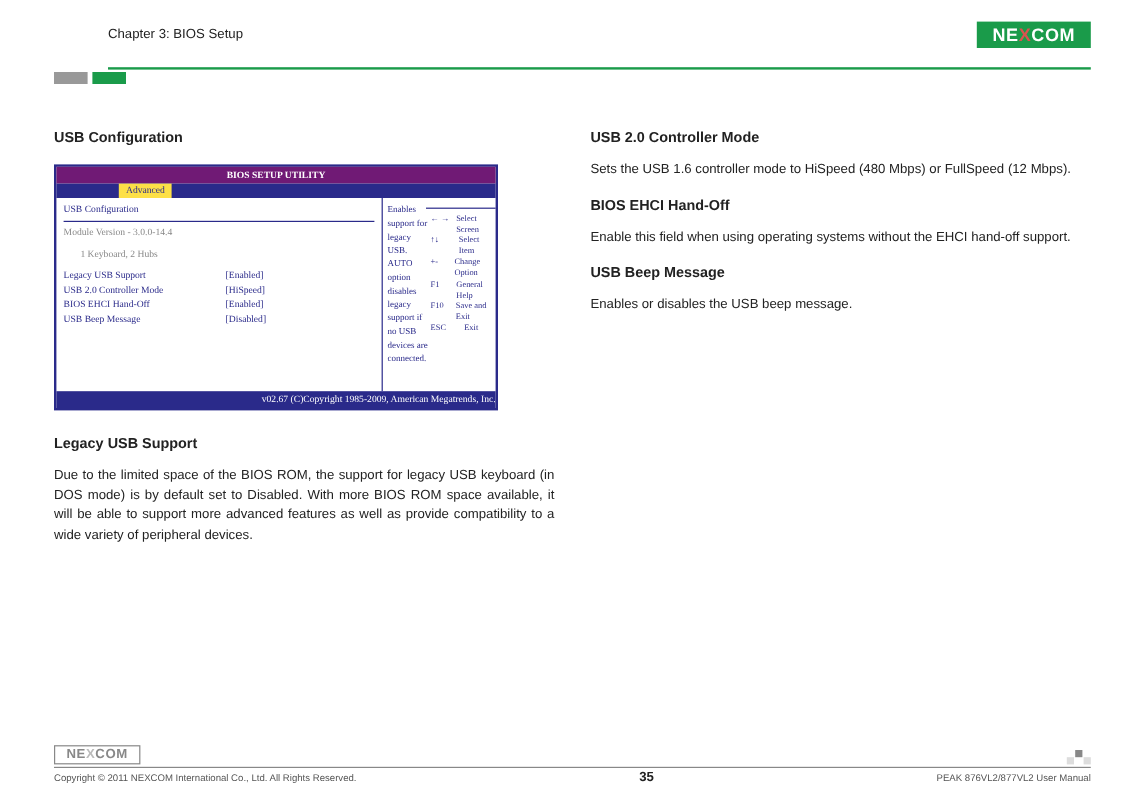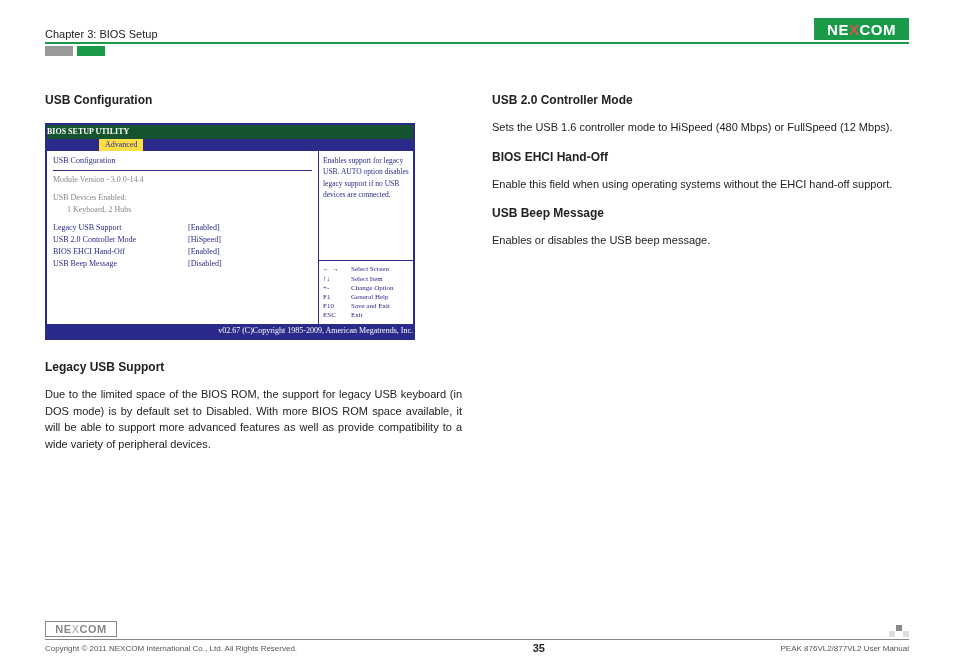--- a/index.html
+++ b/index.html
@@ -1,39 +1,39 @@
 <!DOCTYPE html>
 <html><head>
 <meta charset="utf-8">
 <style>
   * { box-sizing: border-box; margin: 0; padding: 0; }
   body { font-family: Arial, Helvetica, sans-serif; background: #fff; width: 954px; height: 672px; position: relative; }
   .page { padding: 18px 45px 0 45px; }
-  .top-header { display: flex; justify-content: space-between; align-items: flex-end; border-bottom: 2px solid #1a9b4a; padding-bottom: 2px; }
+  .top-header { display: flex; justify-content: space-between; align-items: center; border-bottom: 2px solid #1a9b4a; padding-bottom: 16px; margin-left: 45px; }
   .chapter-title { font-size: 11px; color: #222; }
   .logo { width: 95px; height: 22px; background: #1a9b4a; display: flex; align-items: center; justify-content: center; position: relative; }
   .logo-text { color: #fff; font-weight: bold; font-size: 15px; letter-spacing: 0.5px; font-family: Arial, sans-serif; }
   .logo-x { color: #d9534f; }
   .tab-strip { display: flex; margin-top: 2px; }
   .tab-block { width: 28px; height: 10px; background: #1a9b4a; margin-right: 4px; }
   .tab-block.grey { background: #999; }
   
   .content { display: flex; gap: 30px; margin-top: 35px; }
   .col { flex: 1; font-size: 11px; line-height: 1.5; color: #222; }
   .section-heading { font-weight: bold; font-size: 12px; margin-bottom: 10px; }
   .body-text { margin-bottom: 12px; text-align: justify; }
   
   .bios-box { width: 370px; border: 2px solid #2a2a8a; margin: 14px 0 18px 0; font-family: 'Times New Roman', serif; font-size: 8px; }
-  .bios-title { background: #14532d; color: #fff; font-weight: bold; padding: 1px 0; font-size: 8px; }
+  .bios-title { background: #701a75; color: #fff; text-align: center; font-weight: bold; padding: 1px 0; font-size: 8px; }
   .bios-tabs { background: #2a2a8a; display: flex; }
   .bios-tab-spacer { width: 52px; }
   .bios-tab-active { background: #fde047; color: #2a2a8a; padding: 0 6px; font-size: 8px; }
   .bios-main { display: flex; }
   .bios-left { flex: 1; padding: 4px 6px; color: #2a2a8a; }
-  .bios-right { width: 95px; border-left: 1px solid #2a2a8a; padding: 4px 4px; color: #2a2a8a; font-size: 7.5px; display: flex; flex-direction: column; justify-content: space-between; min-height: 160px; }
+  .bios-right { width: 95px; border-left: 1px solid #2a2a8a; padding: 4px 4px; color: #2a2a8a; font-size: 7.5px; display: flex; flex-direction: row; justify-content: space-between; min-height: 160px; }
   .bios-grey { color: #888; }
   .bios-row { display: flex; }
   .bios-label { width: 135px; }
   .bios-val { }
   .bios-highlight { background: #fff; }
   .bios-nav { font-size: 7px; line-height: 1.3; }
   .bios-nav-row { display: flex; }
   .bios-nav-key { width: 28px; }
   .bios-footer { background: #2a2a8a; color: #fff; text-align: right; font-size: 8px; padding: 1px 0; }
   .bios-divider { border-top: 1px solid #2a2a8a; margin: 4px -4px; }
@@ -72,21 +72,20 @@
         <div class="bios-tabs">
           <div class="bios-tab-spacer"></div>
           <div class="bios-tab-active">Advanced</div>
         </div>
         <div class="bios-main">
           <div class="bios-left">
             <div>USB Configuration</div>
             <div style="border-top:1px solid #2a2a8a; margin:3px 0;"></div>
             <div class="bios-grey">Module Version - 3.0.0-14.4</div>
             <div style="height:6px;"></div>
-            <div class="bios-grey">USB Devices Enabled:</div>
             <div class="bios-grey" style="padding-left:14px;">1 Keyboard, 2 Hubs</div>
             <div style="height:6px;"></div>
             <div id="bios-rows">
                 <div class="bios-row">
                   <div class="bios-label bios-highlight">Legacy USB Support</div>
                   <div class="bios-val bios-highlight">[Enabled]</div>
                 </div>
                 <div class="bios-row">
                   <div class="bios-label">USB 2.0 Controller Mode</div>
                   <div class="bios-val">[HiSpeed]</div>

